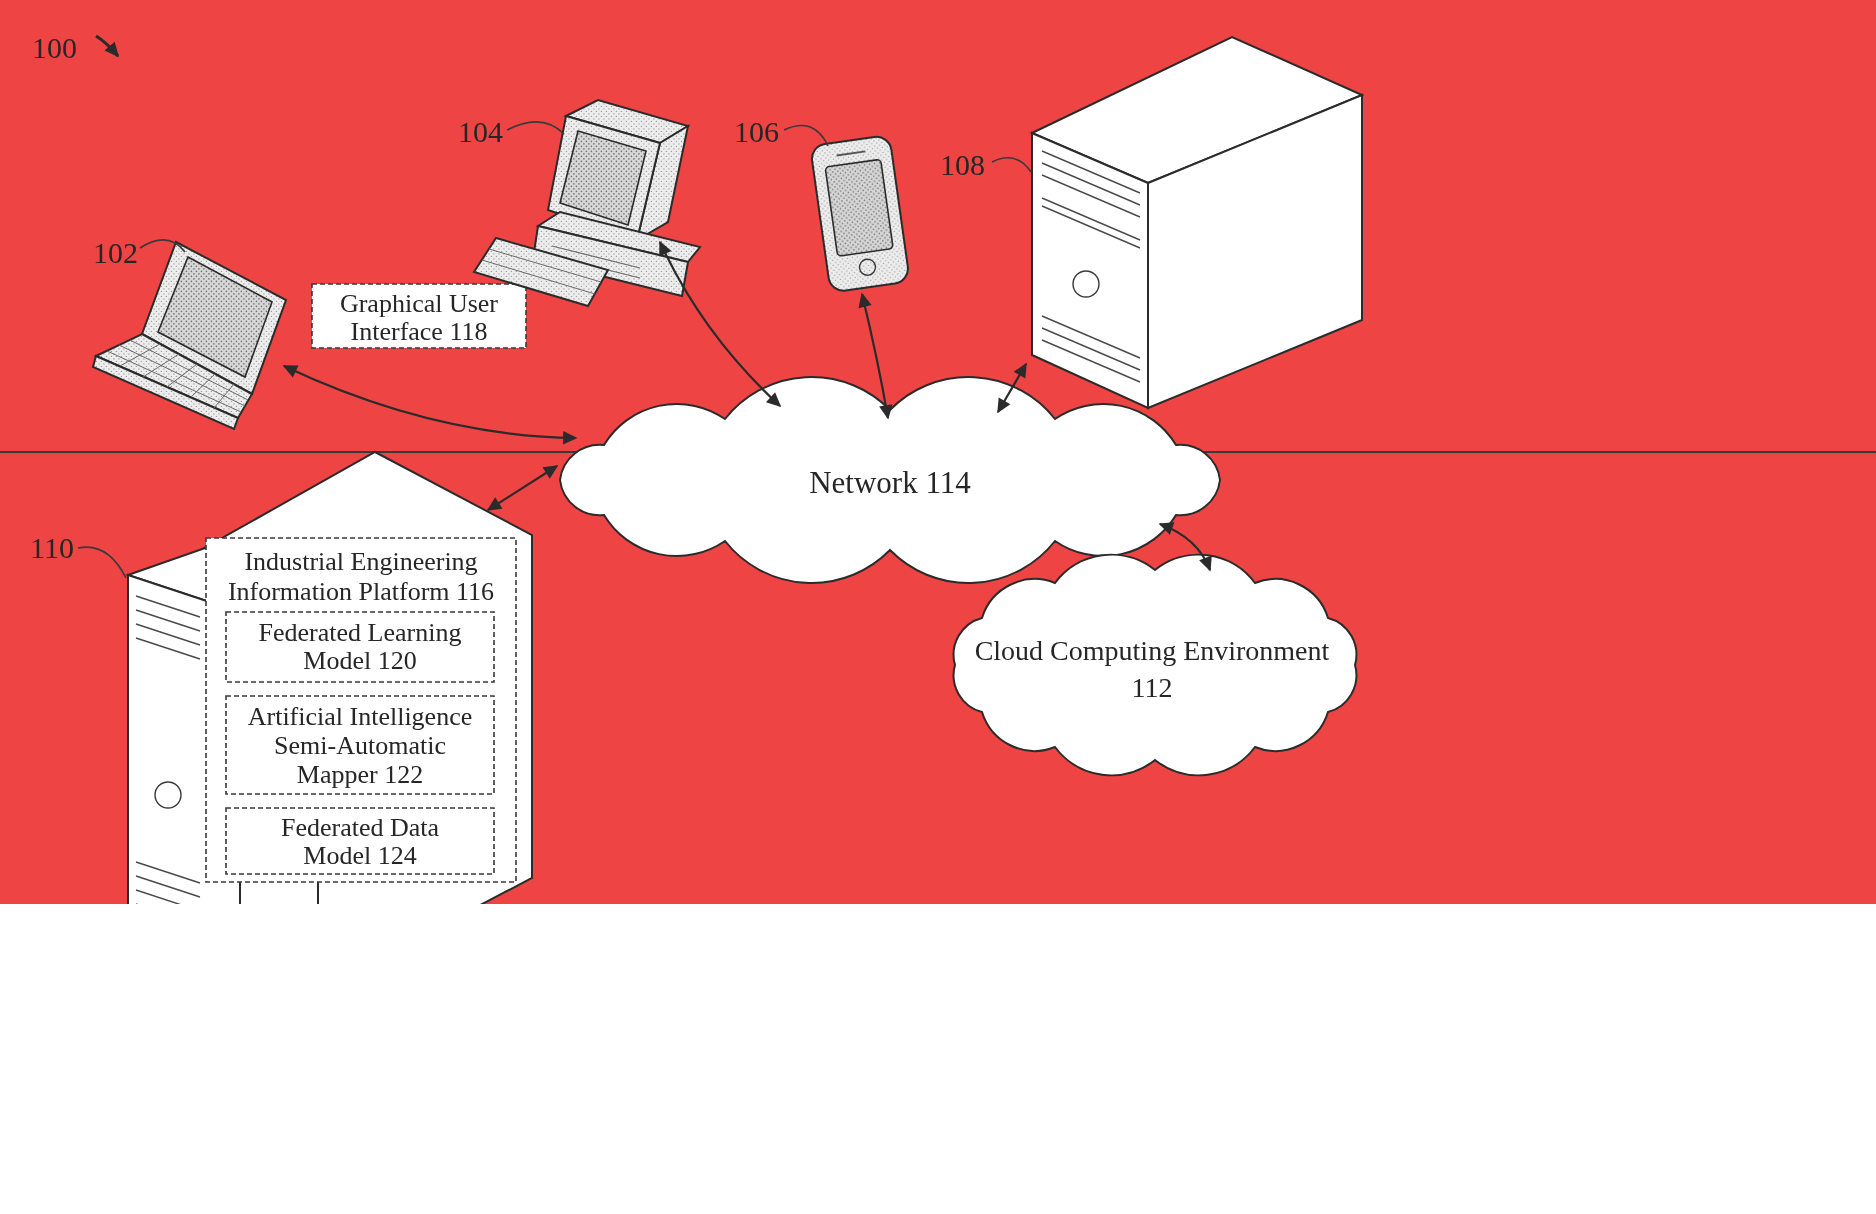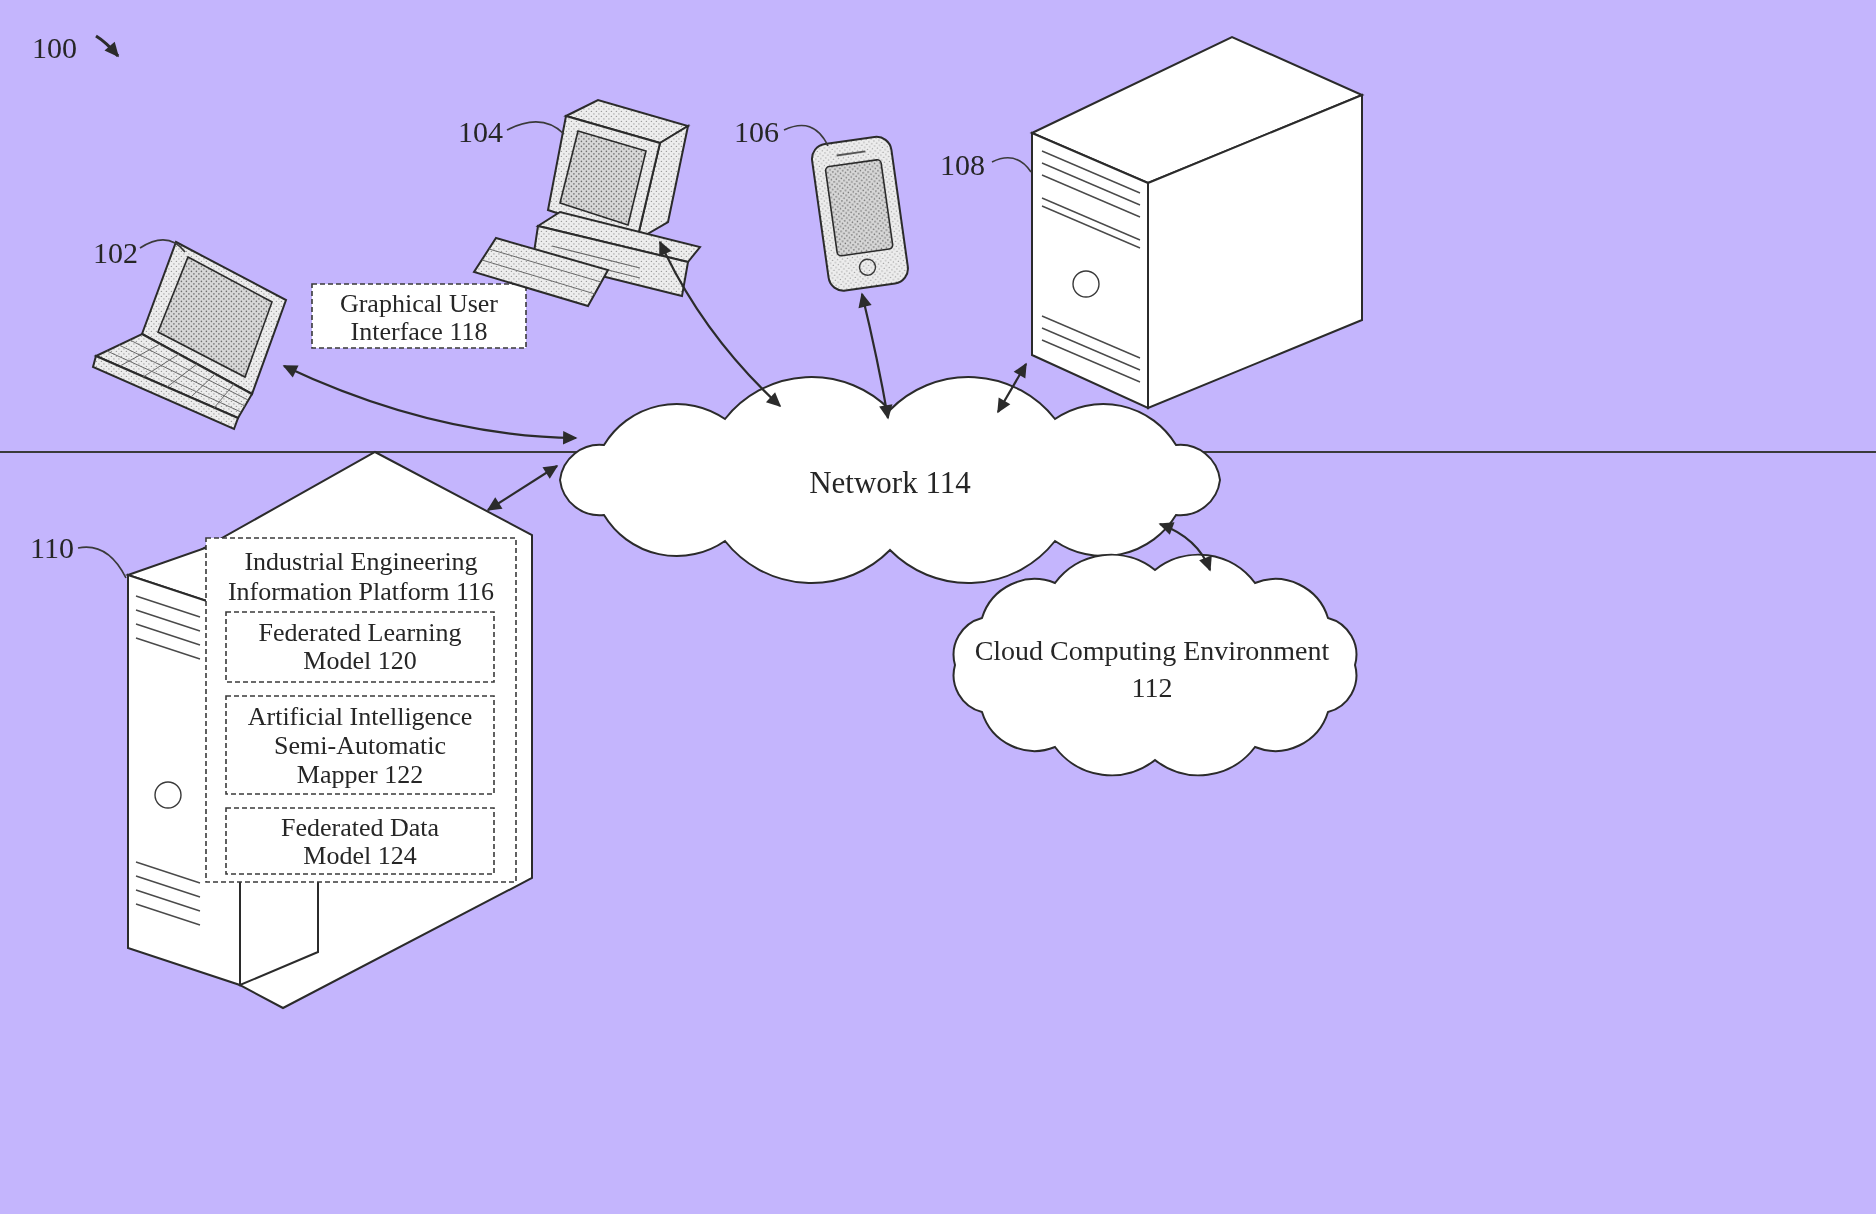--- a/index.html
+++ b/index.html
@@ -1,16 +1,16 @@
 <!DOCTYPE html>
 <html><head>
 <meta charset="utf-8">
 <style>
   html,body{margin:0;padding:0;background:#ffffff;}
-  .stage{position:relative;width:1876px;height:1214px;background:#c4b5fd;overflow:hidden;}
+  .stage{position:relative;width:1876px;height:904px;background:#ef4444;overflow:hidden;}
   svg{display:block;}
   svg text{font-family:"Liberation Serif","DejaVu Serif",serif;fill:#262626;}
   .ref{font-size:30px;}
   .lbl{font-size:26px;}
   .lbl-lg{font-size:31px;}
   .lbl-md{font-size:28px;}
   .thin{fill:none;stroke:#3a3a3a;stroke-width:1.4;}
   .facewhite{fill:#ffffff;stroke:#2b2b2b;stroke-width:2;}
   .facestip{fill:url(#stip);stroke:#2b2b2b;stroke-width:2;}
   .facestipdark{fill:url(#stipDark);stroke:#2b2b2b;stroke-width:1.6;}

